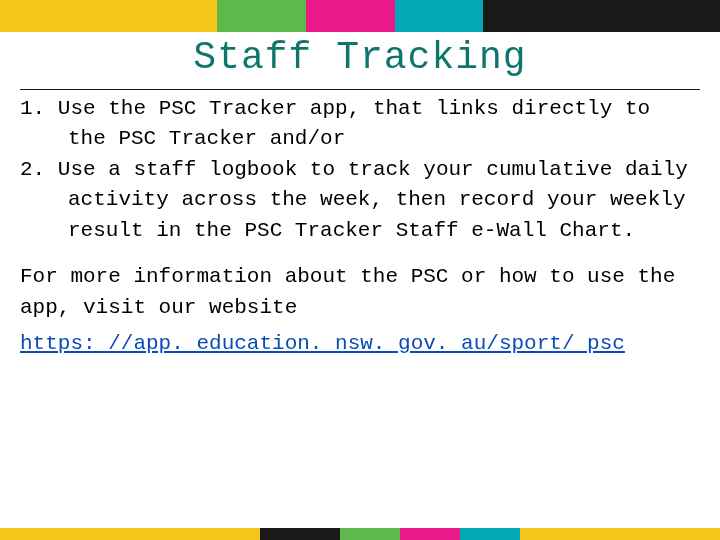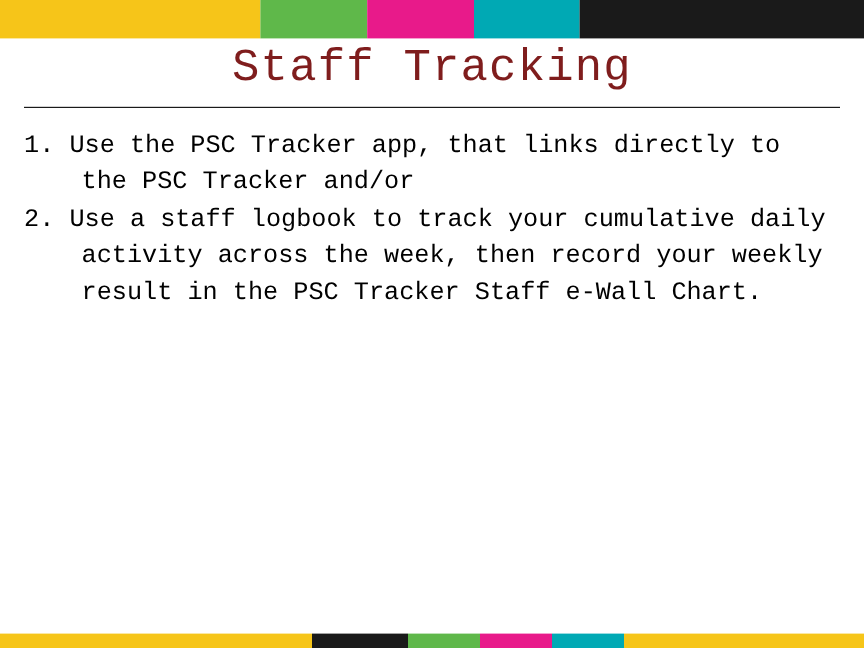--- a/index.html
+++ b/index.html
@@ -41,23 +41,23 @@
       top: 36px;
       left: 20px;
       right: 20px;
       bottom: 16px;
     }
     h1 {
       font-family: "Courier New", Courier, monospace;
       font-weight: normal;
       font-size: 38px;
       text-align: center;
-      color: #7f1d1d;
+      color: #0f766e;
       letter-spacing: 1px;
-      margin-bottom: 18px;
+      margin-bottom: 4px;
       border-bottom: 1px solid #1a1a1a;
       padding-bottom: 10px;
     }
     ol {
       list-style: none;
       counter-reset: item;
       font-size: 21px;
       color: #000;
       line-height: 1.45;
       margin-bottom: 16px;
@@ -95,20 +95,22 @@
   <div class="seg teal s4"></div>
   <div class="seg black s5"></div>
 </div>
 
 <div class="content">
   <h1>Staff Tracking</h1>
   <ol>
     <li>Use the PSC Tracker app, that links directly to the PSC Tracker and/or</li>
     <li>Use a staff logbook to track your cumulative daily activity across the week, then record your weekly result in the PSC Tracker Staff e-Wall Chart.</li>
   </ol>
+  <p class="info">For more information about the PSC or how to use the app, visit our website</p>
+  <p class="link">https: //app. education. nsw. gov. au/sport/ psc</p>
 </div>
 
 <div class="stripe-bottom">
   <div class="seg yellow b1"></div>
   <div class="seg black b2"></div>
   <div class="seg green b3"></div>
   <div class="seg magenta b4"></div>
   <div class="seg teal b5"></div>
   <div class="seg yellow b6"></div>
 </div>

